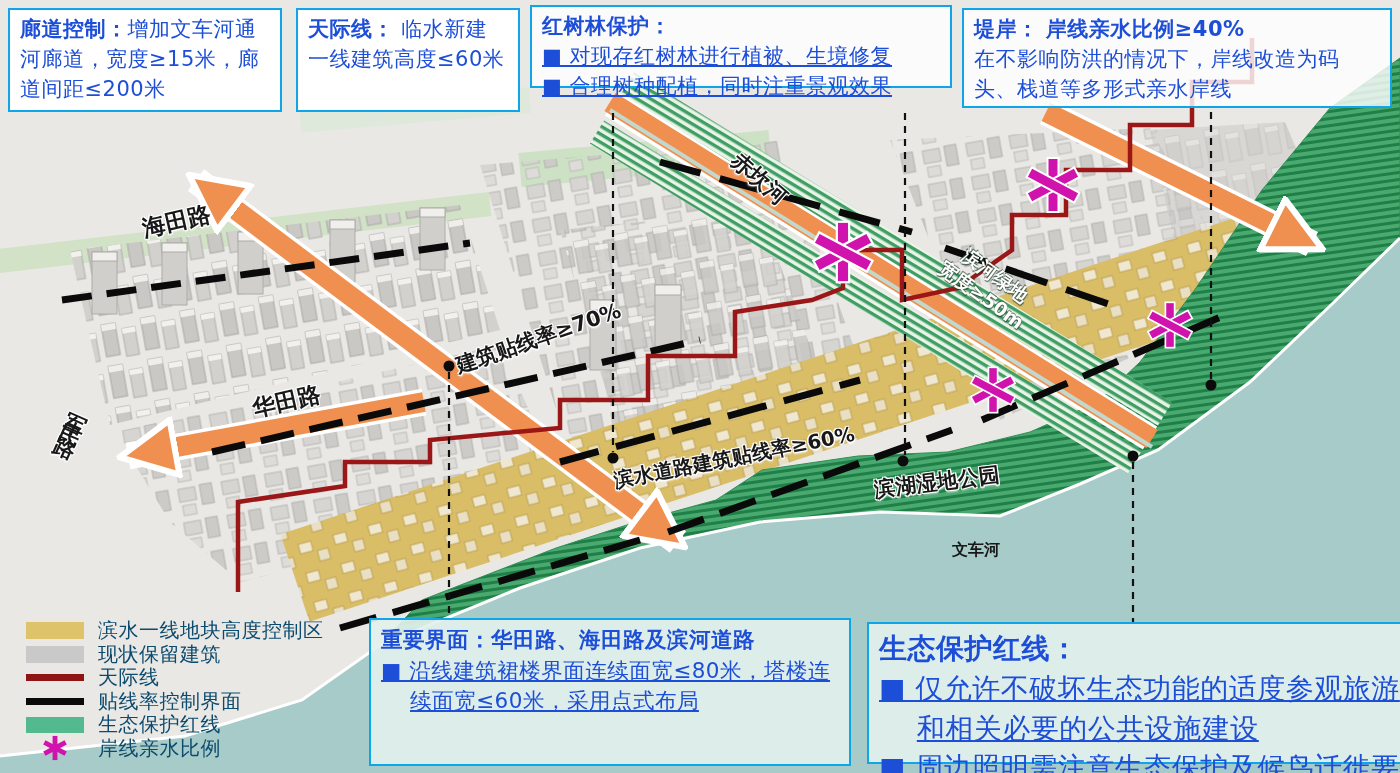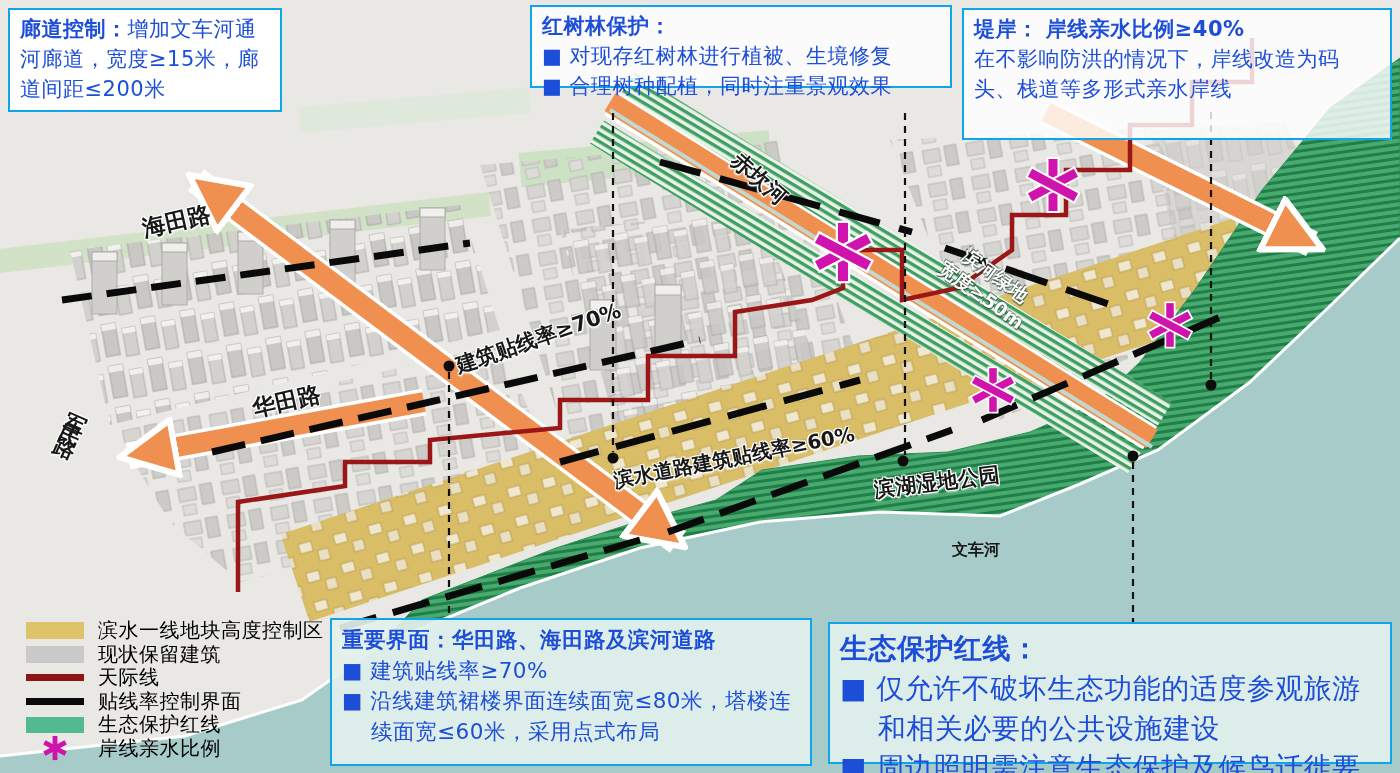--- a/index.html
+++ b/index.html
@@ -14,33 +14,33 @@
   
   .callout{
     position:absolute;border:2px solid #0ea5e9;color:#1d4ed8;
     padding:5px 10px 6px 10px;box-sizing:border-box;
     font-size:21px;line-height:1.42;letter-spacing:.5px;
   }
   .callout .t{font-weight:bold;}
   .callout .st{font-weight:bold;}
   .solidbox{background:#ffffff;}
   .glassbox{background:rgba(255,255,255,0.82);}
-  .bluebox{background:rgba(226,240,236,0.92);}
-  .bullet{padding-left:1.35em;text-indent:-1.35em;}
+  .bluebox{background:rgba(226,240,236,0.92);margin-left:39px;}
+  .bullet{padding-left:1.35em;text-indent:-1.35em;text-decoration:underline;}
 
   #box-corridor{left:8px;top:8px;width:274px;height:104px;}
   #box-skyline{left:296px;top:8px;width:224px;height:104px;}
   #box-mangrove{left:530px;top:5px;width:422px;height:83px;font-size:21px;}
-  #box-embankment{left:962px;top:8px;width:430px;height:132px;}
+  #box-embankment{left:962px;top:8px;width:430px;height:100px;}
   #box-interface{left:330px;top:618px;width:482px;height:148px;font-size:21.5px;}
   #box-ecology{left:828px;top:622px;width:564px;height:142px;font-size:28px;}
 
   
   #legend{position:absolute;left:26px;top:619px;}
-  .lrow{display:flex;align-items:center;height:23.5px;color:#000000;font-size:20px;letter-spacing:.5px;}
+  .lrow{display:flex;align-items:center;height:23.5px;color:#0c4a6e;font-size:20px;letter-spacing:.5px;}
   .sw{width:58px;margin-right:14px;flex:0 0 58px;display:flex;align-items:center;justify-content:center;}
   .sw-tan{height:17px;background:#dfc36a;}
   .sw-gray{height:17px;background:#c9c9c9;}
   .sw-red{height:7px;background:#8f1515;}
   .sw-black{height:7px;background:#0a0a0a;}
   .sw-green{height:16px;background:#53b98f;}
   .sw-ast{height:23px;}
 
   
   .mlabel{
@@ -226,35 +226,37 @@
   </div>
   <div class="mlabel lab-setback70">建筑贴线率≥70%</div>
   <div class="mlabel lab-setback60">滨水道路建筑贴线率≥60%</div>
   <div class="mlabel lab-wetland">滨湖湿地公园</div>
   <div class="mlabel lab-wenche">文车河</div>
 
   <div id="box-corridor" class="callout solidbox">
     <span class="t">廊道控制：</span><span>增加文车河通河廊道，宽度≥15米，廊道间距≤200米</span>
   </div>
 
+  <div id="box-skyline" class="callout solidbox">
+    <span class="t">天际线：</span> <span>临水新建一线建筑高度≤60米</span>
+  </div>
 
   <div id="box-mangrove" class="callout glassbox">
     <div class="t">红树林保护：</div>
     <div class="bullet">■ 对现存红树林进行植被、生境修复</div>
     <div class="bullet">■ 合理树种配植，同时注重景观效果</div>
   </div>
 
   <div id="box-embankment" class="callout glassbox">
     <div><span class="t">堤岸：</span>&nbsp;<span class="st">岸线亲水比例≥40%</span></div>
     <div>在不影响防洪的情况下，岸线改造为码头、栈道等多形式亲水岸线</div>
   </div>
 
   <div id="box-interface" class="callout bluebox">
     <div><span class="t">重要界面：</span><span class="st">华田路、海田路及滨河道路</span></div>
-    <div class="bullet">■ 建筑贴线率≥70%</div>
     <div class="bullet">■ 沿线建筑裙楼界面连续面宽≤80米，塔楼连续面宽≤60米，采用点式布局</div>
   </div>
 
   <div id="box-ecology" class="callout bluebox">
     <div class="t">生态保护红线：</div>
     <div class="bullet">■ 仅允许不破坏生态功能的适度参观旅游和相关必要的公共设施建设</div>
     <div class="bullet">■ 周边照明需注意生态保护及候鸟迁徙要求</div>
   </div>
 
   <div id="legend">

